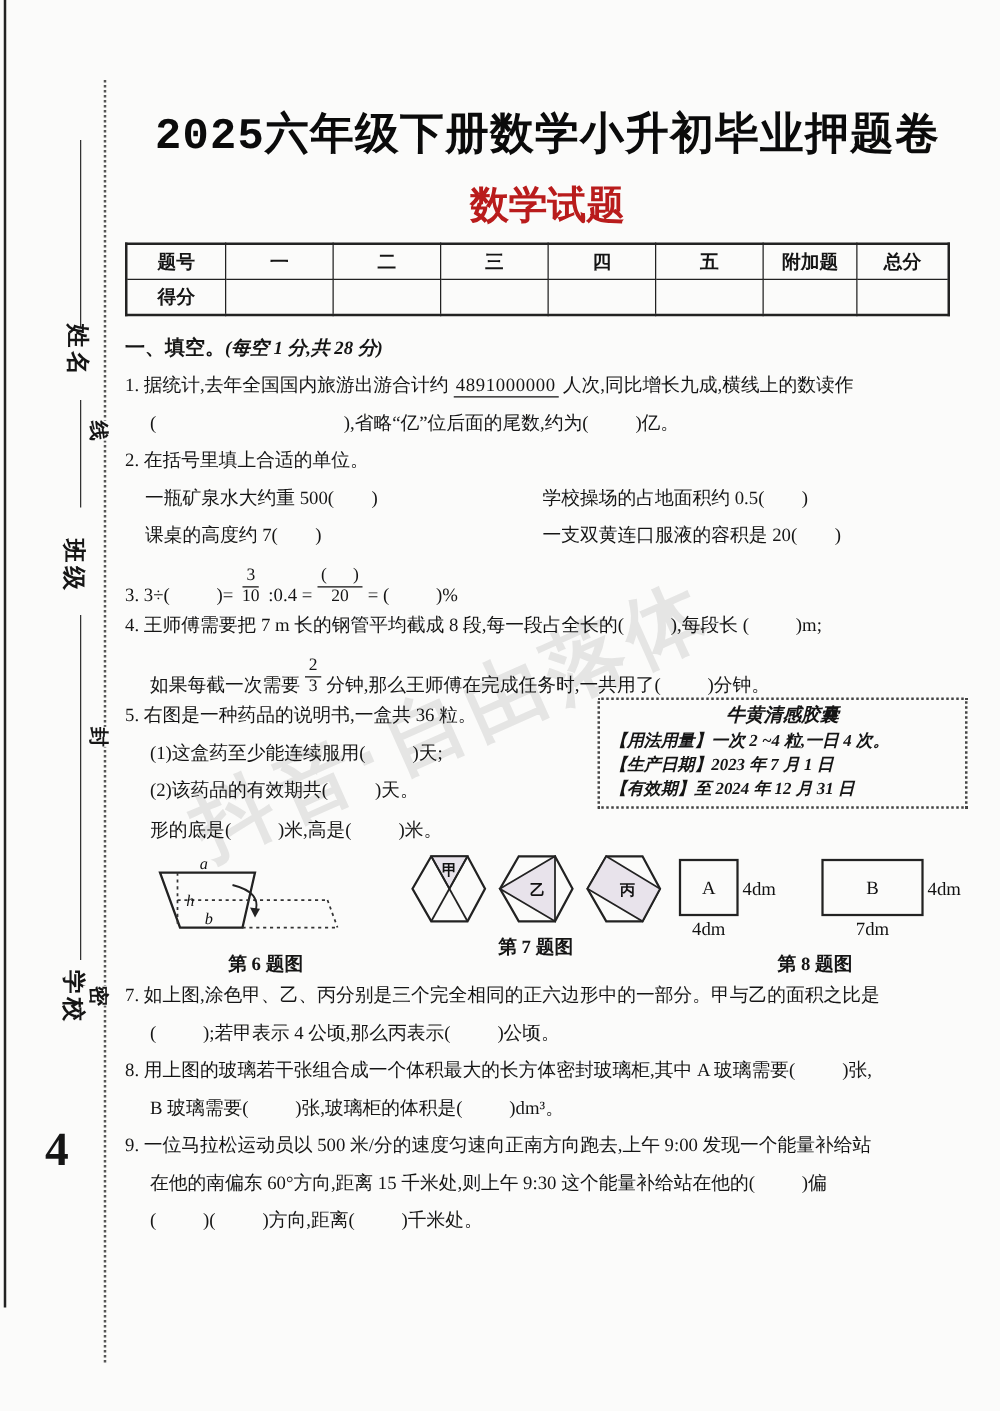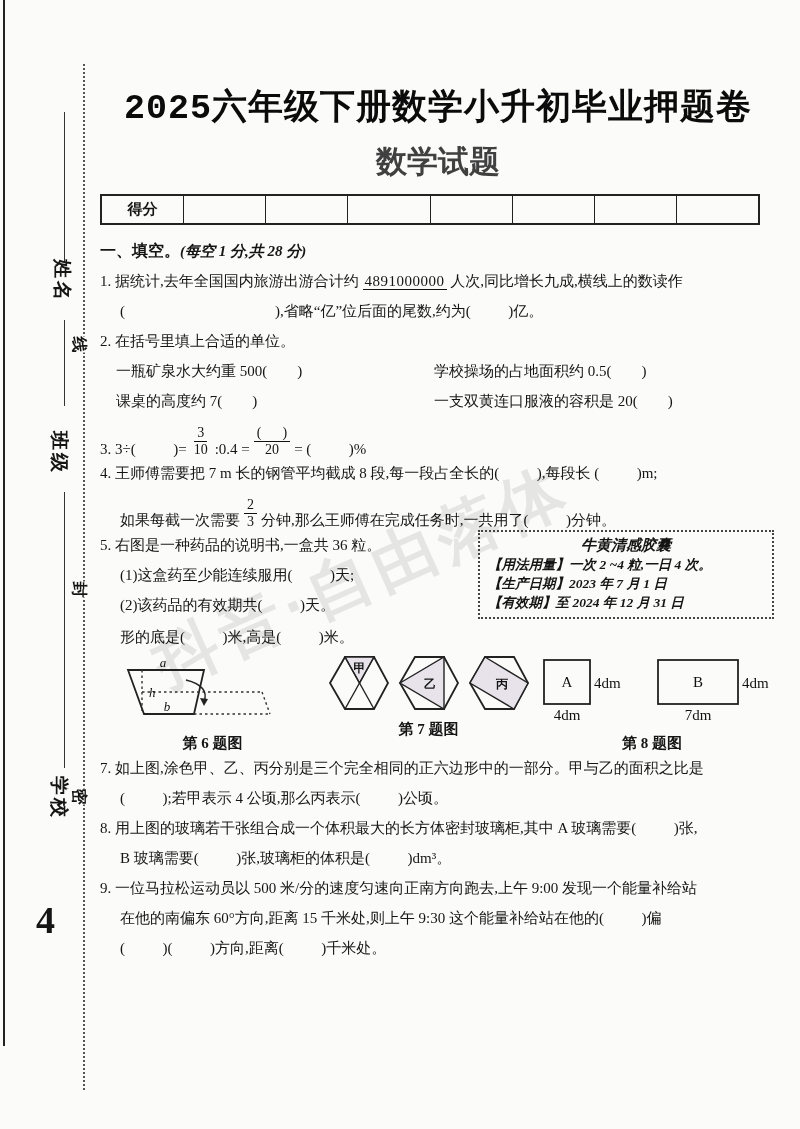--- a/index.html
+++ b/index.html
@@ -31,21 +31,21 @@
   }
   .pagenum{position:absolute;left:36px;top:898px;font-size:38px;font-weight:700}
   
   .content{position:absolute;left:100px;top:60px;width:676px;z-index:1}
   h1.title{
     margin:26px 0 0 0;text-align:center;font-size:35px;line-height:47px;
     font-weight:800;font-family:Liberation Mono, monospace;letter-spacing:1px;color:#0b0b0b;
   }
   h2.subtitle{
     margin:10px 0 0 0;text-align:center;font-size:31px;line-height:42px;
-    font-weight:800;font-family:Liberation Mono, monospace;color:#404040;
+    font-weight:800;font-family:Liberation Sans, sans-serif;color:#b91c1c;
   }
   .meta{display:flex;justify-content:center;gap:78px;margin-top:15px;
         font-size:16px;font-weight:700;font-style:italic;line-height:22px}
   table.score{border-collapse:collapse;margin-top:9px;width:660px;table-layout:fixed}
   table.score td{border:1.6px solid #222;text-align:center;font-size:15px;font-weight:700;height:27px;padding:0}
   table.score{border:2px solid #222}
   td.c-first{width:78px}
   td.c-extra{width:74px}td.c-total{width:72px}
   .sec-head{margin-top:11px;font-size:16px;line-height:30px;font-weight:700}
   .sec-head .note{font-weight:700;font-style:italic;font-size:15px}
@@ -107,20 +107,30 @@
   <div class="pagenum">4</div>
 
   <div class="content">
 
     <h1 class="title">2025六年级下册数学小升初毕业押题卷</h1>
     <h2 class="subtitle">数学试题</h2>
 
 
     <table class="score">
       <tbody>
+          <tr>
+        <td class="c-first">题号</td>
+        <td>一</td>
+        <td>二</td>
+        <td>三</td>
+        <td>四</td>
+        <td>五</td>
+        <td class="c-extra">附加题</td>
+        <td class="c-total">总分</td>
+      </tr>
       <tr>
         <td>得分</td>
         <td></td>
         <td></td>
         <td></td>
         <td></td>
         <td></td>
         <td></td>
         <td></td>
       </tr>

